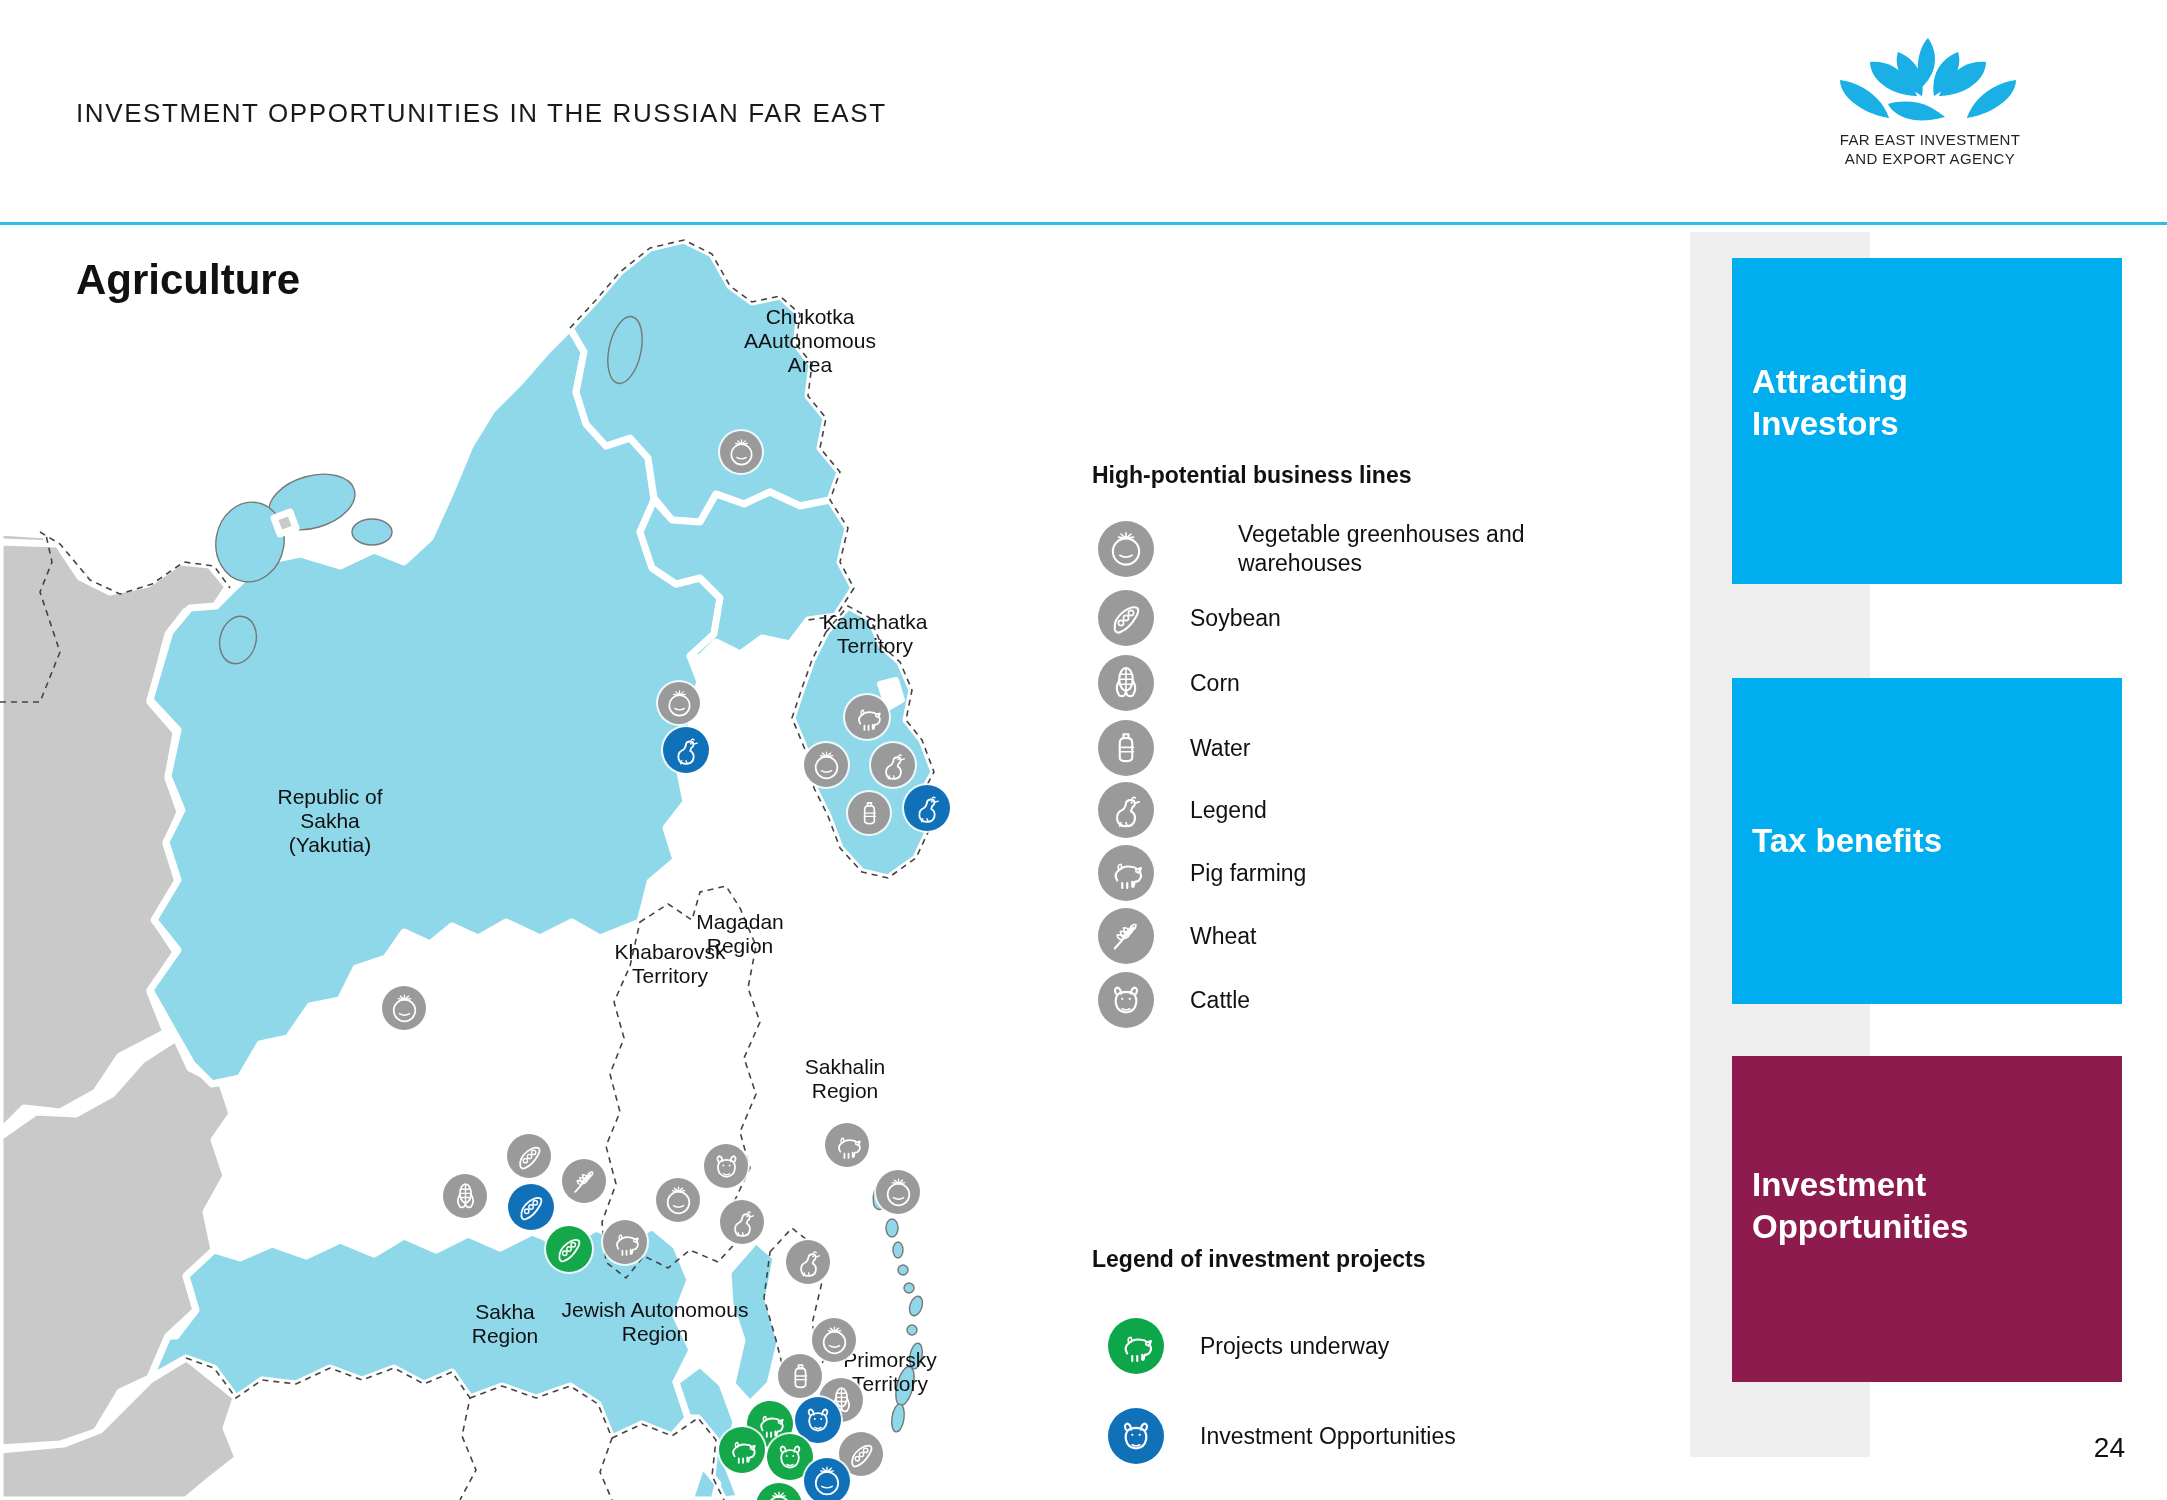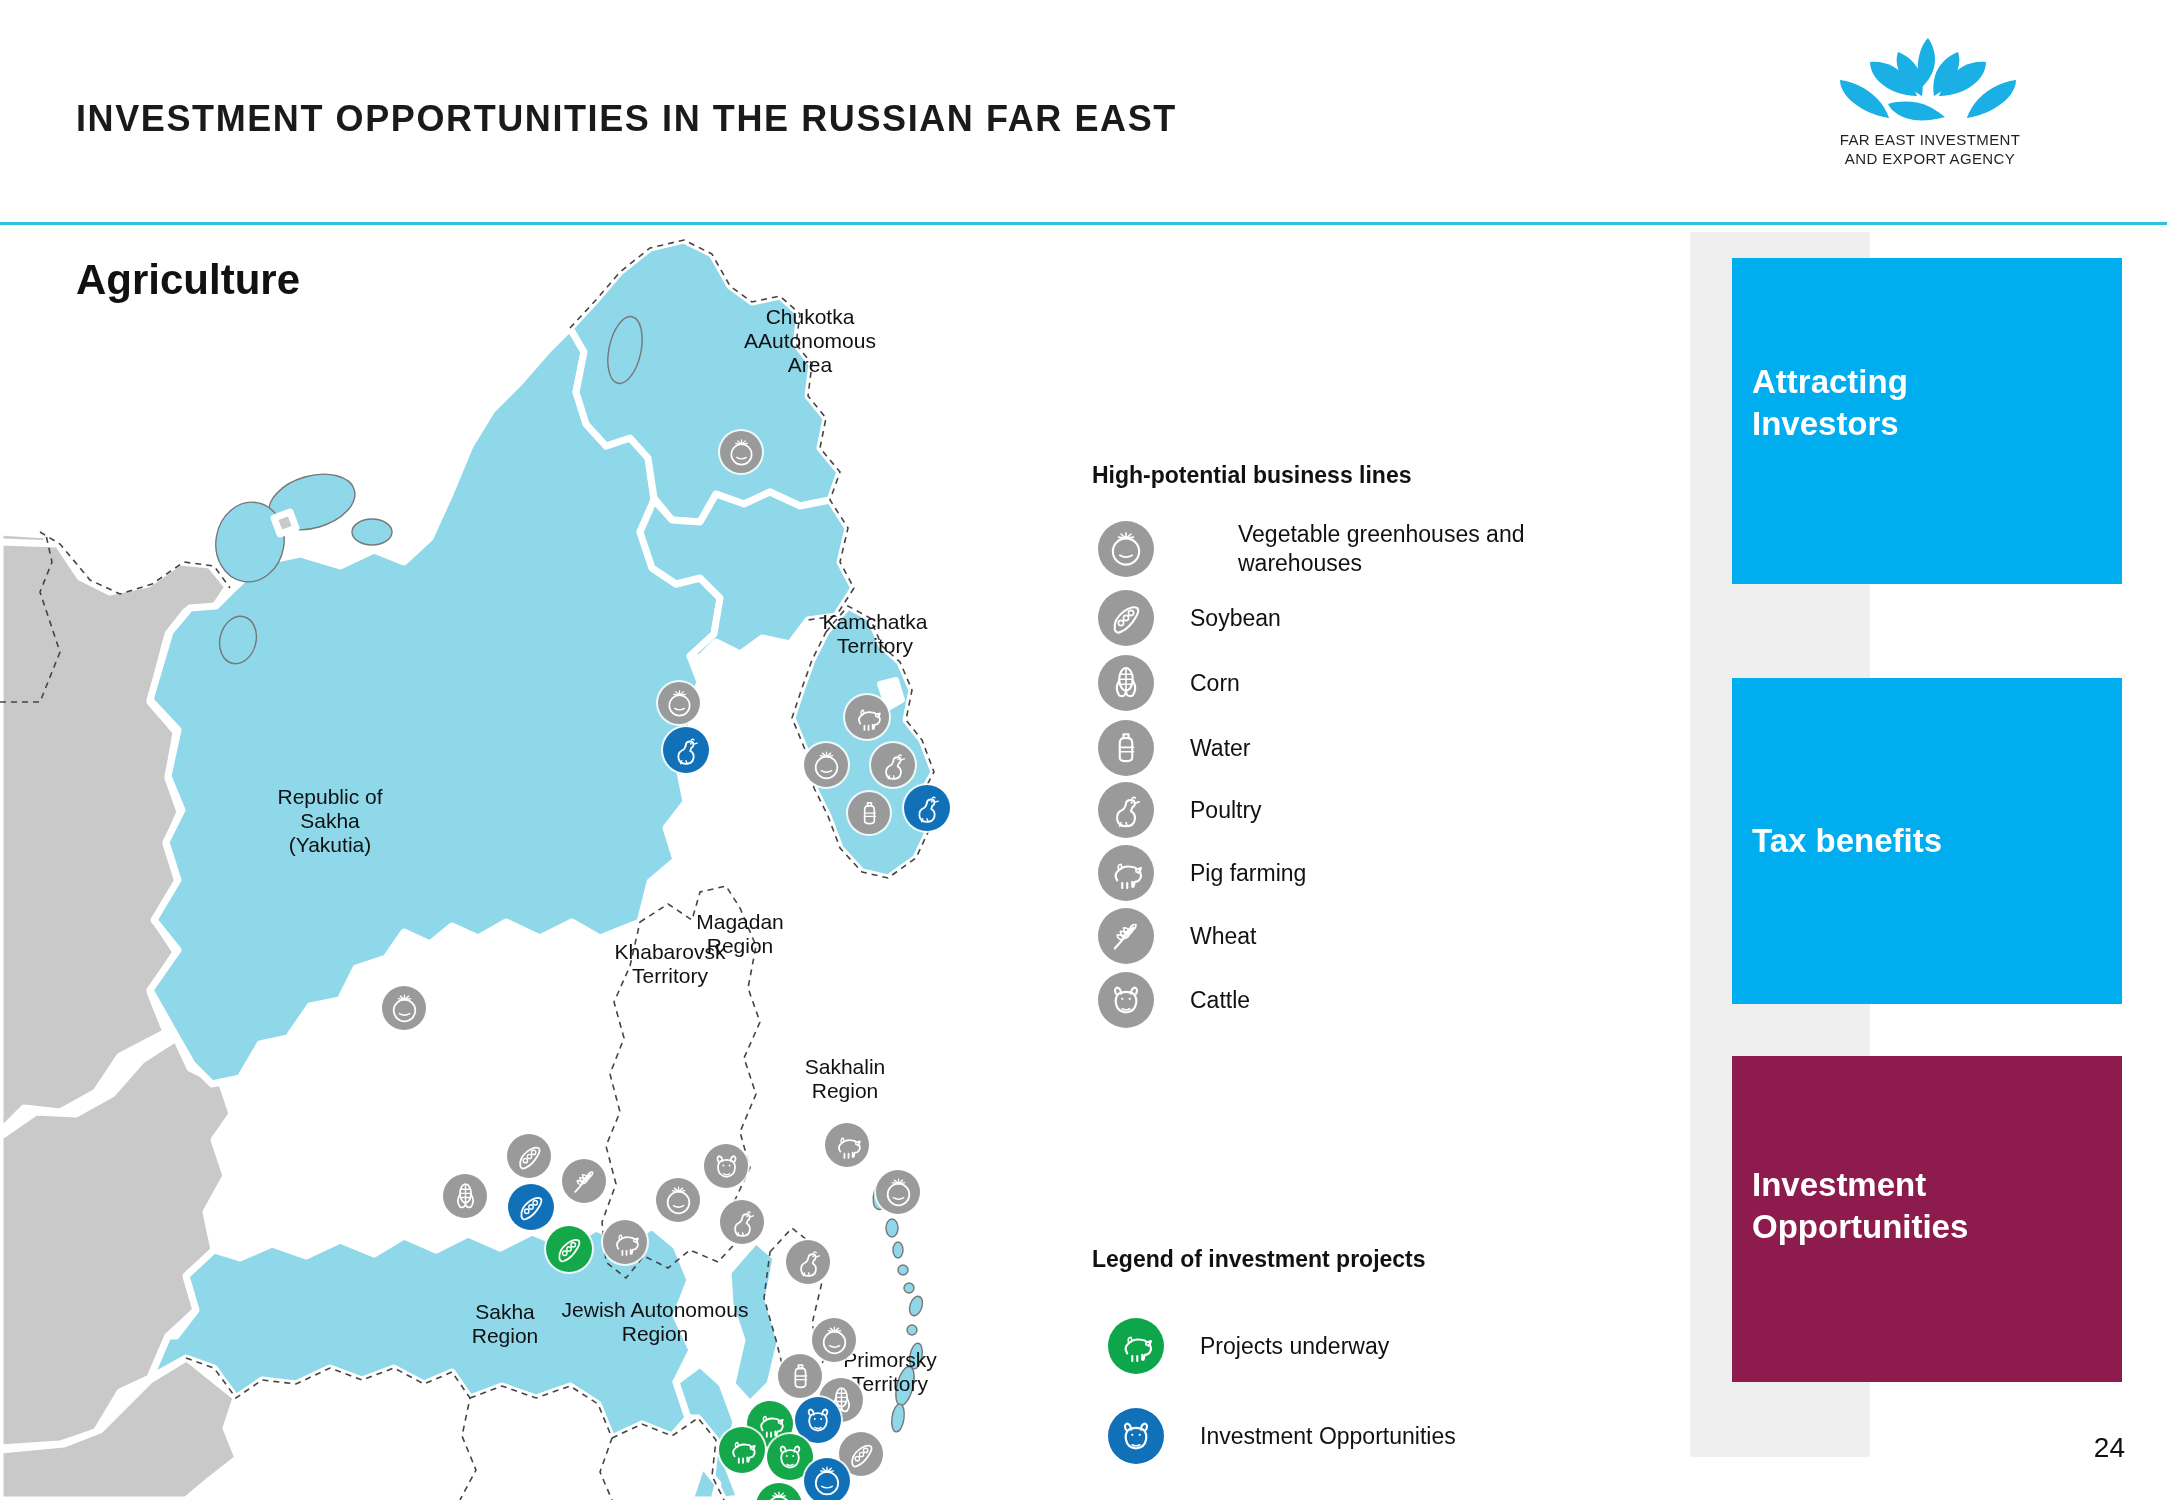--- a/index.html
+++ b/index.html
@@ -8,21 +8,21 @@
     background:#ffffff;
     font-family:"Liberation Sans", sans-serif;
     overflow:hidden;
     position:relative;
   }
   .slide{position:absolute;inset:0;}
 
   
   .header-title{
     position:absolute;left:76px;top:98px;
-    font-size:36px;font-weight:bold;letter-spacing:1.6px;
+    font-size:26px;font-weight:normal;letter-spacing:1.6px;
     color:#1a1a1a;white-space:nowrap;
   }
   .header-rule{
     position:absolute;left:0;top:222px;width:2167px;height:3px;
     background:#2ec0e4;
   }
   .logo{
     position:absolute;left:1810px;top:34px;width:240px;height:140px;
   }
   .logo-mark{position:absolute;left:18px;top:0;width:200px;height:92px;}
@@ -558,21 +558,21 @@
         <div class="legend-text">Water</div>
       </div>
       <div class="legend-row" style="left: 1098px; top: 782px;">
         <div class="legend-bullet gray">
           <svg width="40" height="40" viewBox="0 0 32 32">
             <path d="M20 8 q3 0 3 3 q0 2-2 3 l-1 3 q4 2 3 7 q-1 5-7 5 q-6 0-7-5 q-1-6 4-8 q2-1 3-5 q0-3 4-3z" style="fill:none;stroke:#fff;stroke-width:1.7;stroke-linecap:round;stroke-linejoin:round"></path>
               <path d="M21 6.5 q1.5-1.5 2.5 0 M23.5 10.5 l3-1 M12 26 l-1 3 M16 26 l1 3" style="fill:none;stroke:#fff;stroke-width:1.3;stroke-linecap:round;stroke-linejoin:round"></path>
               <circle cx="20.5" cy="10" r="0.9" fill="#fff"></circle>
           </svg>
         </div>
-        <div class="legend-text">Poultry</div>
+        <div class="legend-text">Legend</div>
       </div>
       <div class="legend-row" style="left: 1098px; top: 845px;">
         <div class="legend-bullet gray">
           <svg width="40" height="40" viewBox="0 0 32 32">
             <path d="M9 22 q-3-5 1-8 q4-4 10-3 q3 0 5 2 l3-1 l-1 3 q2 3 0 6 q-1 2-4 2 l-1 4 M13 24 l0 4 M17 24 l0 4 M21 23 l0 4" style="fill:none;stroke:#fff;stroke-width:1.7;stroke-linecap:round;stroke-linejoin:round"></path>
           <path d="M24 13 q2-1 3 1 q-1 2-3 1z" style="fill:none;stroke:#fff;stroke-width:1.3;stroke-linecap:round;stroke-linejoin:round"></path>
           <path d="M10 13 q-1-4 2-4 q1 2 0 4" style="fill:none;stroke:#fff;stroke-width:1.3;stroke-linecap:round;stroke-linejoin:round"></path>
           <circle cx="26" cy="16" r="0.8" fill="#fff"></circle>
           </svg>
         </div>

